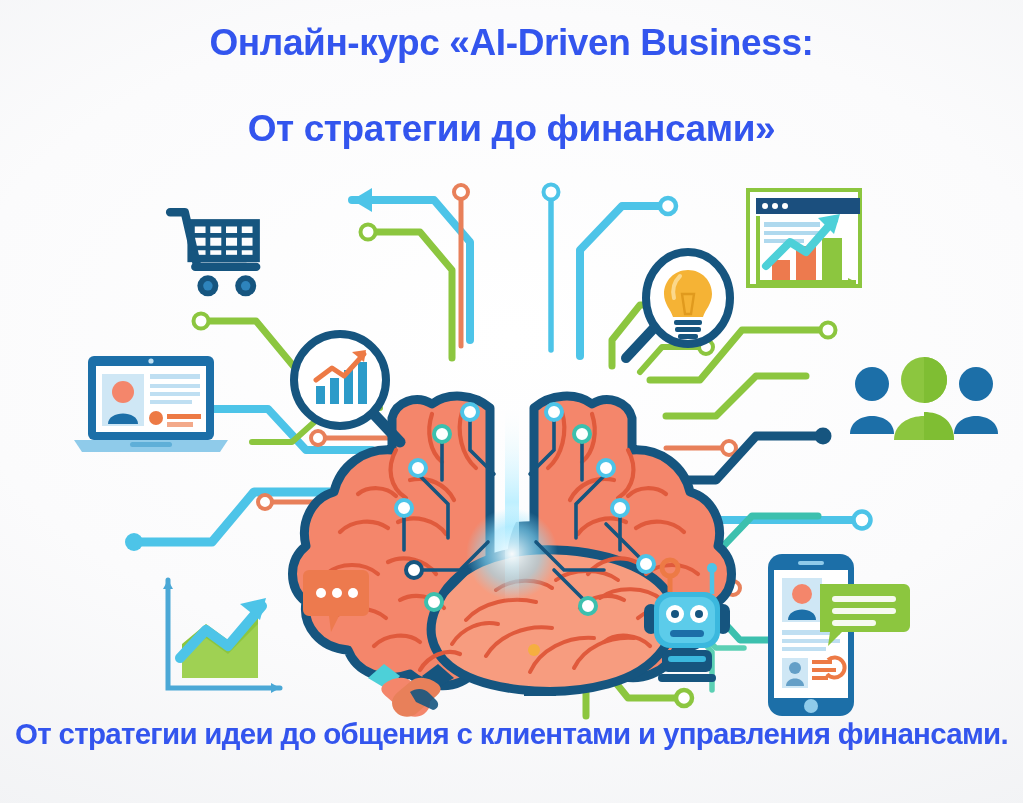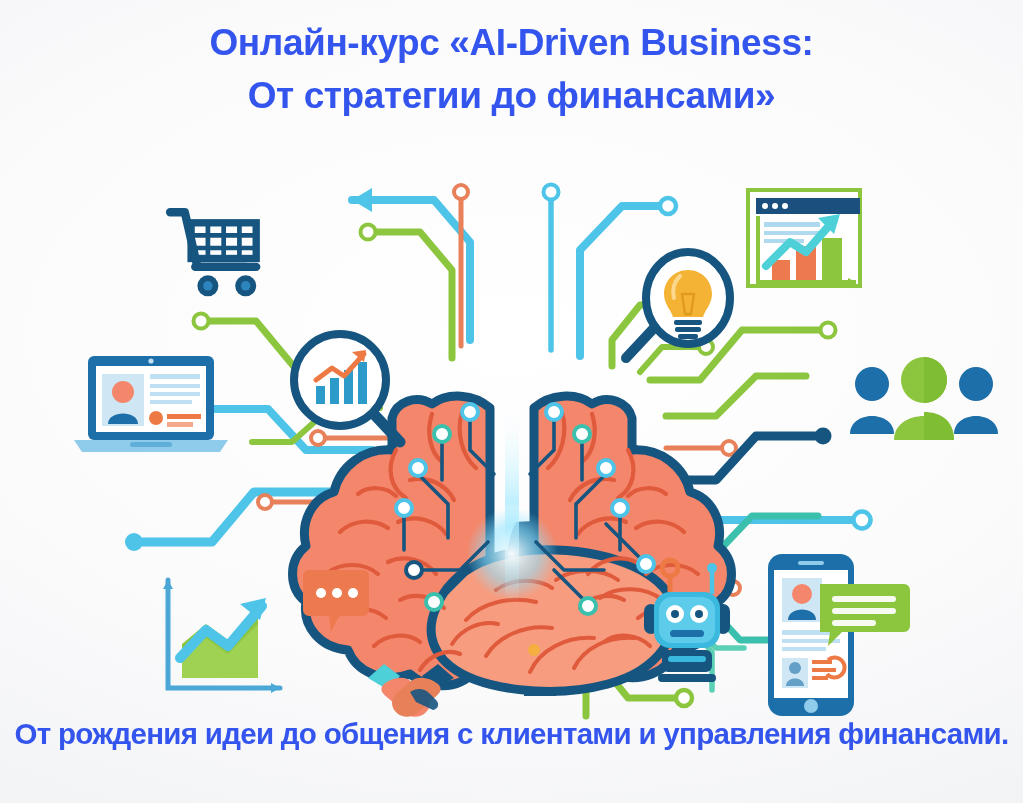--- a/index.html
+++ b/index.html
@@ -19,21 +19,21 @@
     text-align:center;pointer-events:none;
   }
   .title-line{
     color:#3355ee;
     font-size:37px;
     font-weight:700;
     letter-spacing:-0.4px;
     line-height:1.0;
     white-space:nowrap;
   }
-  .title-line.l1{margin-bottom:16px;}
+  .title-line.l1{margin-bottom:49px;}
   .footer-line{
     position:absolute;left:0;right:0;bottom:52px;
     text-align:center;
     color:#3355ee;
     font-size:29.5px;
     font-weight:700;
     letter-spacing:-0.7px;
     white-space:nowrap;
     pointer-events:none;
   }
@@ -517,15 +517,15 @@
         <rect x="30" y="66" width="28" height="5" rx="2"></rect>
         <rect x="31" y="73" width="26" height="5" rx="2"></rect>
         <rect x="34" y="80" width="20" height="5" rx="2"></rect>
       </g>
       <path d="M38 86 h12 l-3 5 h-6 z" fill="#16557F"></path>
     </g>
 
   </svg>
   </div>
 
-  <div class="footer-line">От рождения идеи до общения с клиентами и управления финансами.</div>
+  <div class="footer-line">От стратегии идеи до общения с клиентами и управления финансами.</div>
 
 </div>
 
 </body></html>

